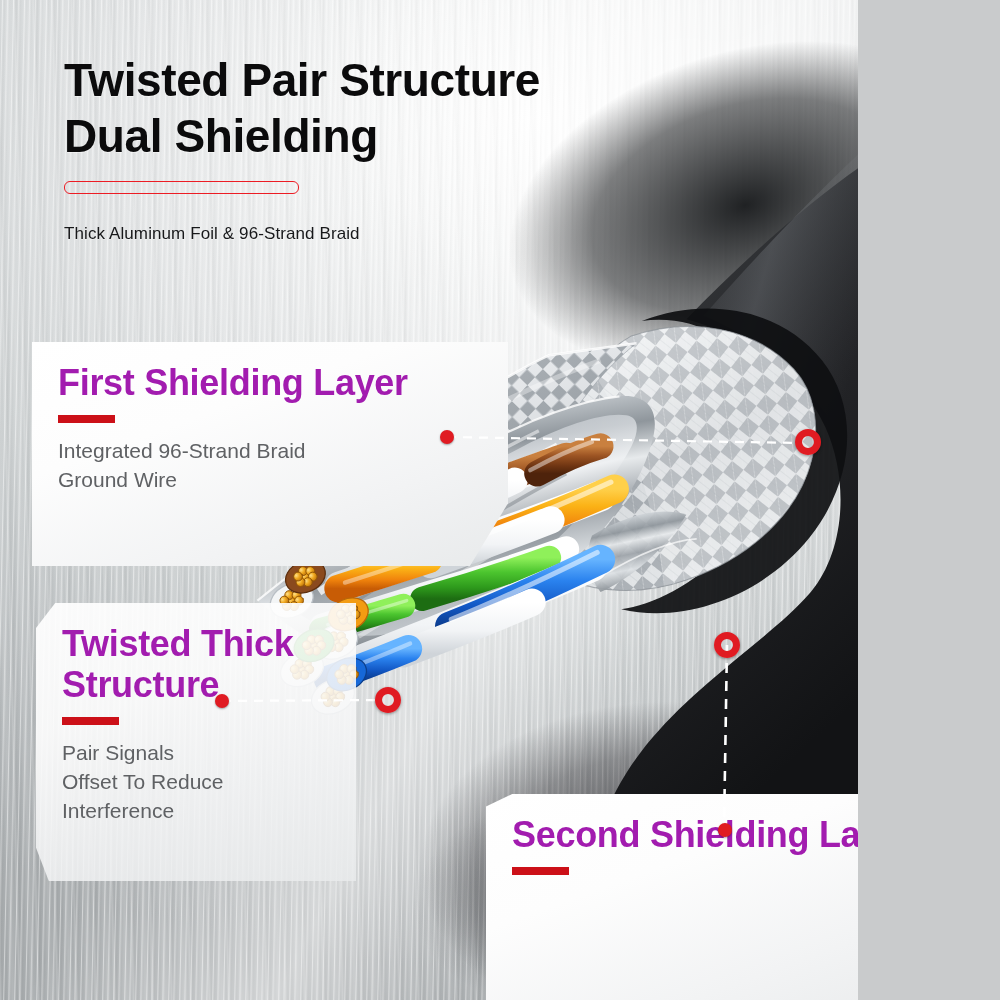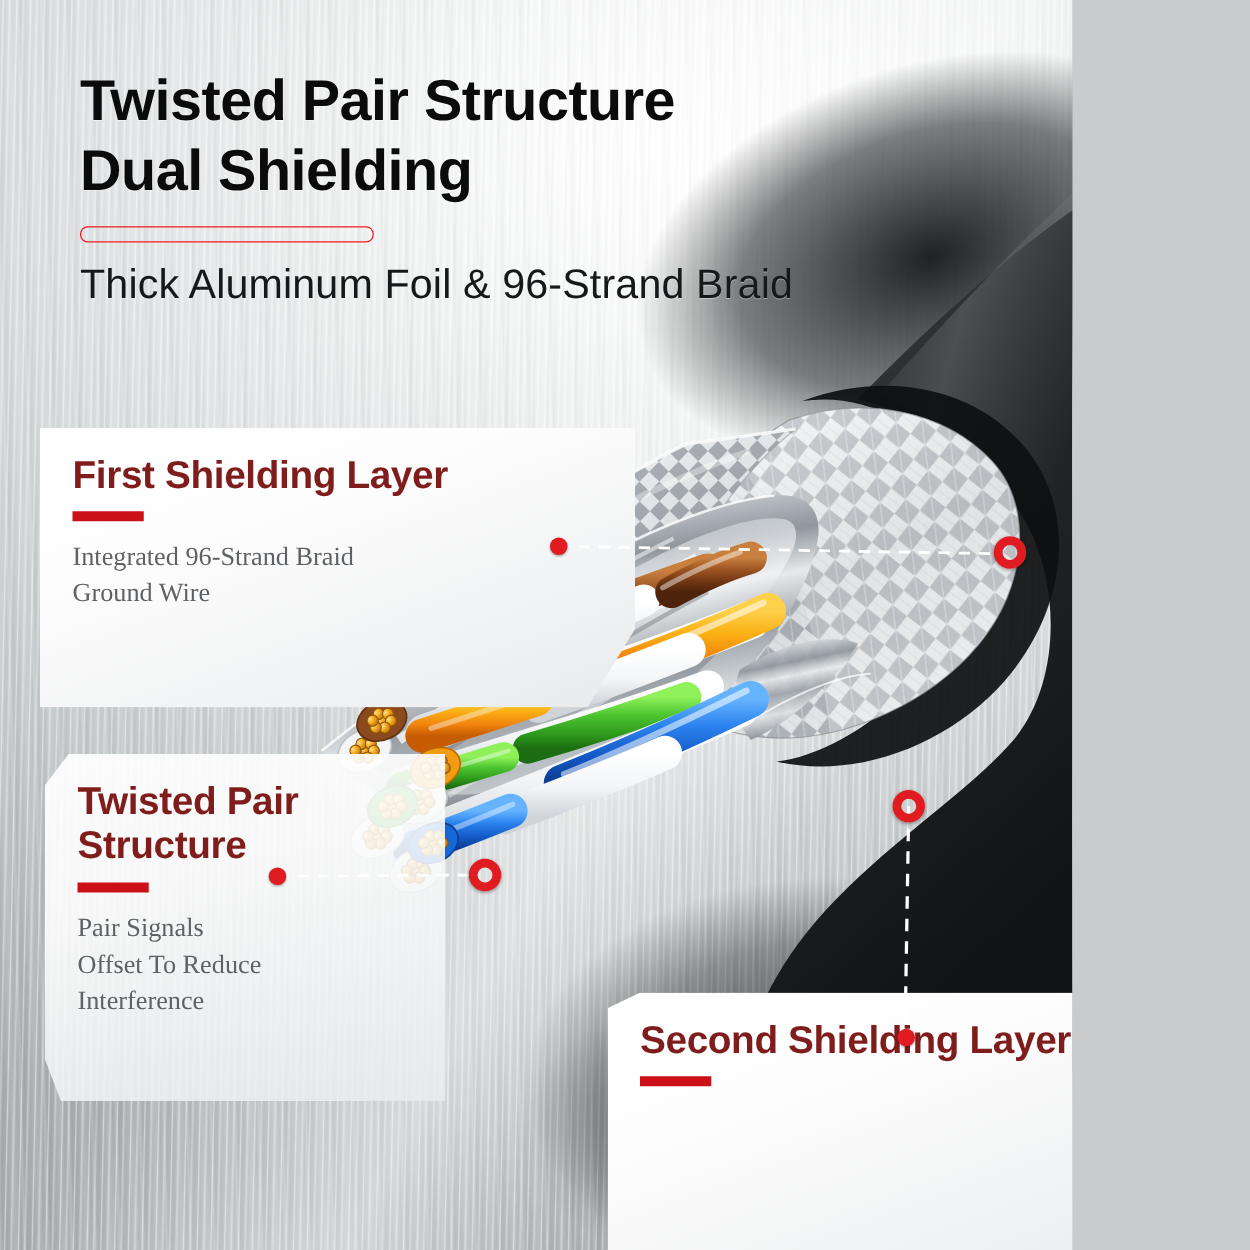--- a/index.html
+++ b/index.html
@@ -74,42 +74,42 @@
   .h-line{
     font-size:46px;font-weight:bold;color:#0b0b0c;letter-spacing:-.4px;
     line-height:1.22;white-space:nowrap;
     text-shadow:0 1px 0 rgba(255,255,255,.45);
   }
   .rule-pill{
     margin-top:17px;width:233px;height:11px;
     border:1.6px solid #ec1c24;border-radius:6px;background:transparent;
   }
   .sub{
-    margin-top:10px;font-size:33px;color:#17181a;line-height:1.42;letter-spacing:.1px;
+    margin-top:28px;font-size:17px;color:#17181a;line-height:1.42;letter-spacing:.1px;
     text-shadow:0 1px 0 rgba(255,255,255,.35);
   }
 
   
   .card{position:absolute;padding:20px 26px 22px 26px;}
   .card .sheet{
     position:absolute;inset:0;
     background:linear-gradient(160deg,#ffffff 0%,#fdfdfd 34%,#f2f3f4 70%,#e8eaeb 100%);
     box-shadow:0 6px 18px rgba(0,0,0,.20);
   }
   .card .sheet.translucent{
     background:linear-gradient(160deg,rgba(255,255,255,.93) 0%,rgba(253,253,253,.90) 34%,rgba(243,244,245,.86) 70%,rgba(233,235,236,.84) 100%);
   }
   .card .inner{position:relative;}
   .c-title{
-    font-size:31px;font-weight:bold;color:#7f1d1d;line-height:1.14;letter-spacing:-.3px;
+    font-size:36px;font-weight:bold;color:#a21caf;line-height:1.14;letter-spacing:-.3px;
     white-space:pre-line;
   }
   .c-bar{margin-top:12px;width:57px;height:8px;background:#cc1018;}
   .c-body{
-    margin-top:14px;font-size:21px;color:#5f6164;line-height:1.38;white-space:pre-line;font-family:Liberation Serif, serif;
+    margin-top:14px;font-size:21px;color:#5f6164;line-height:1.38;white-space:pre-line;
   }
 
   
   .notch-br{clip-path:polygon(0 0, 100% 0, 100% 72%, 92% 100%, 0 100%);}
   .notch-tl-bl{clip-path:polygon(6% 0, 100% 0, 100% 100%, 4% 100%, 0 88%, 0 9%);}
   .notch-tl-br{clip-path:polygon(5% 0, 100% 0, 100% 74%, 95% 100%, 0 100%, 0 6%);}
 
   
   .lead{position:absolute;}
   .dot{
@@ -447,21 +447,21 @@
       <div class="c-title">First Shielding Layer</div>
       <div class="c-bar"></div>
       <div class="c-body">Integrated 96-Strand Braid
 Ground Wire</div>
     </div>
   </div>
 
   <div class="card" style="left:36px;top:603px;width:268px;height:236px;">
     <div class="sheet translucent notch-tl-bl"></div>
     <div class="inner">
-      <div class="c-title">Twisted Pair
+      <div class="c-title">Twisted Thick
 Structure</div>
       <div class="c-bar"></div>
       <div class="c-body">Pair Signals
 Offset To Reduce
 Interference</div>
     </div>
   </div>
 
   <div class="card" style="left:486px;top:794px;width:472px;height:168px;">
     <div class="sheet notch-tl-br"></div>

